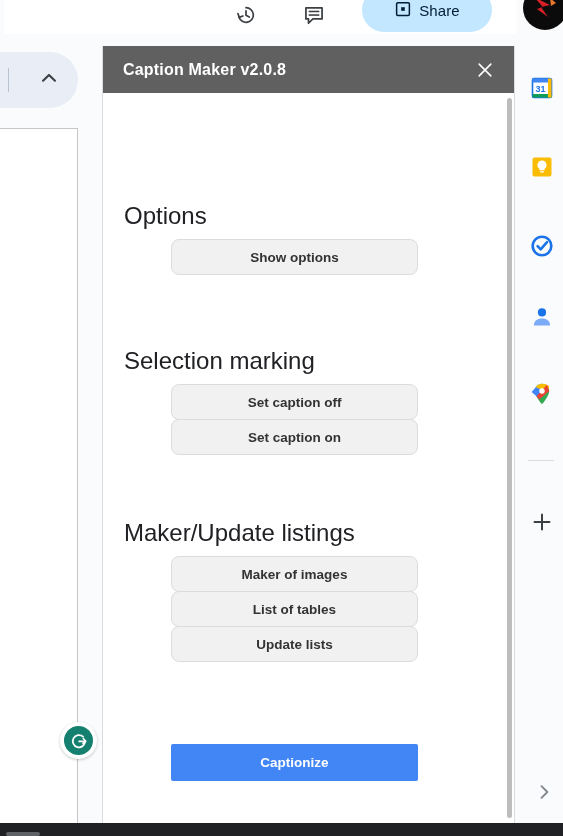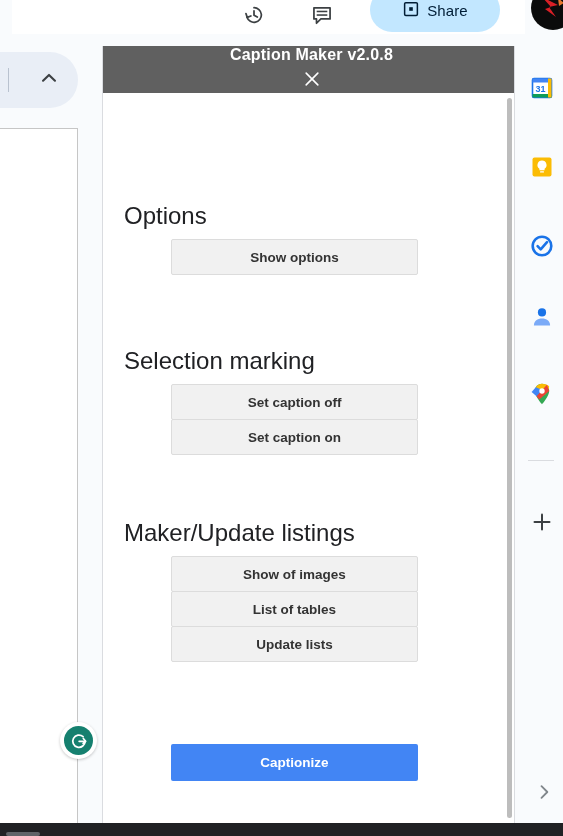--- a/index.html
+++ b/index.html
@@ -16,21 +16,21 @@
     position: relative;
     width: 563px;
     height: 836px;
     background: #f9fbfd;
     overflow: hidden;
   }
 
   
   .docs-topbar {
     position: absolute;
-    left: 12px; top: 0;
+    left: 4px; top: 0;
     width: 513px; height: 34px;
     background: #ffffff;
   }
   .topbar-icon {
     position: absolute;
     top: 0;
     width: 34px; height: 30px;
     display: flex;
     align-items: center;
     justify-content: center;
@@ -129,21 +129,20 @@
 
   .panel-header {
     position: absolute;
     left: 0; top: 0;
     width: 411px; height: 47px;
     background: #606060;
     display: flex;
     align-items: center;
     padding: 0 14px 0 20px;
     box-sizing: border-box;
-    flex-direction: column;
   }
   .panel-title {
     flex: 1;
     color: #ffffff;
     font-size: 16px;
     font-weight: bold;
     letter-spacing: .2px;
   }
   .panel-close {
     width: 30px; height: 30px;
@@ -183,21 +182,21 @@
   .btn-stack {
     margin: 10px 0 0 68px;
     width: 247px;
   }
 
   .gbtn {
     width: 247px;
     height: 36px;
     background: #f1f1f1;
     border: 1px solid #dcdcdc;
-    border-radius: 2px;
+    border-radius: 8px;
     color: #333333;
     font-size: 13.5px;
     font-weight: bold;
     font-family: "Liberation Sans", sans-serif;
     display: flex;
     align-items: center;
     justify-content: center;
     box-sizing: border-box;
     cursor: pointer;
     margin-top: -1px;
@@ -367,21 +366,21 @@
         <h2 class="section-title">Selection marking</h2>
         <div class="btn-stack">
           <div class="gbtn">Set caption off</div>
           <div class="gbtn">Set caption on</div>
         </div>
       </div>
 
       <div class="section" style="top:427px">
         <h2 class="section-title">Maker/Update listings</h2>
         <div class="btn-stack">
-          <div class="gbtn">Show of images</div>
+          <div class="gbtn">Maker of images</div>
           <div class="gbtn">List of tables</div>
           <div class="gbtn">Update lists</div>
         </div>
       </div>
 
       <div class="section" style="top:638px">
         <div class="primary-btn">Captionize</div>
       </div>
 
     </div>

